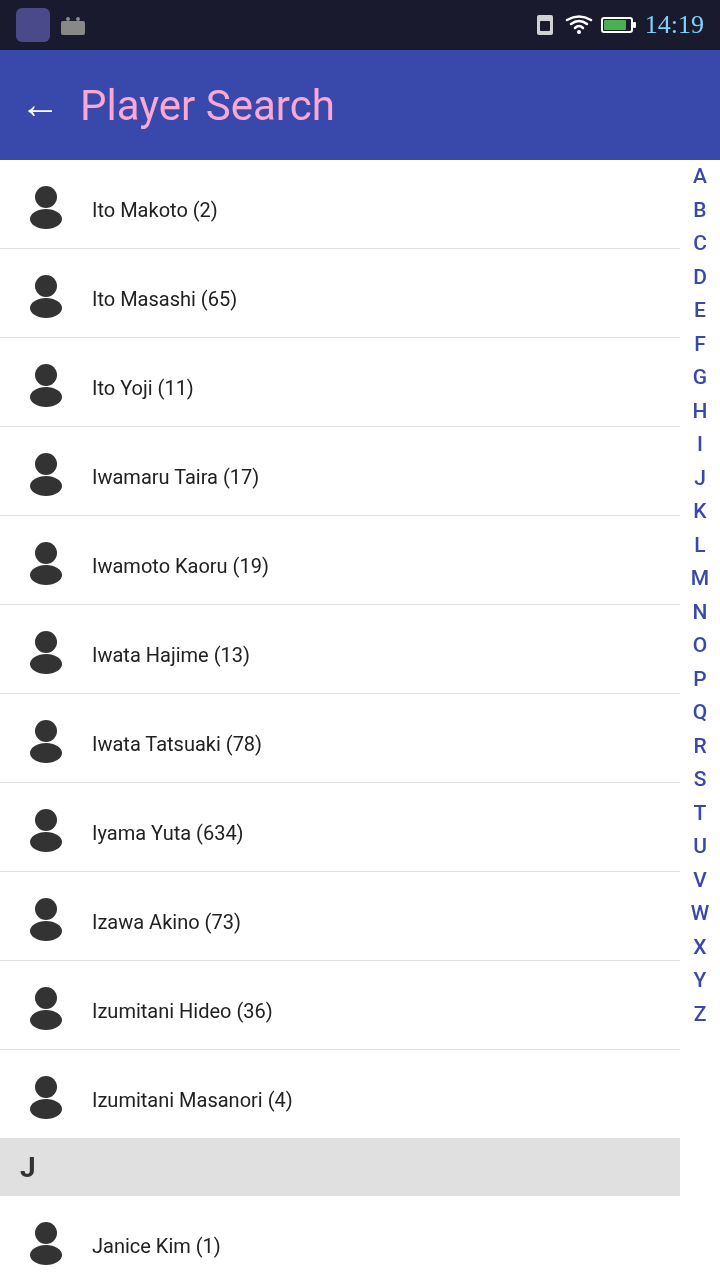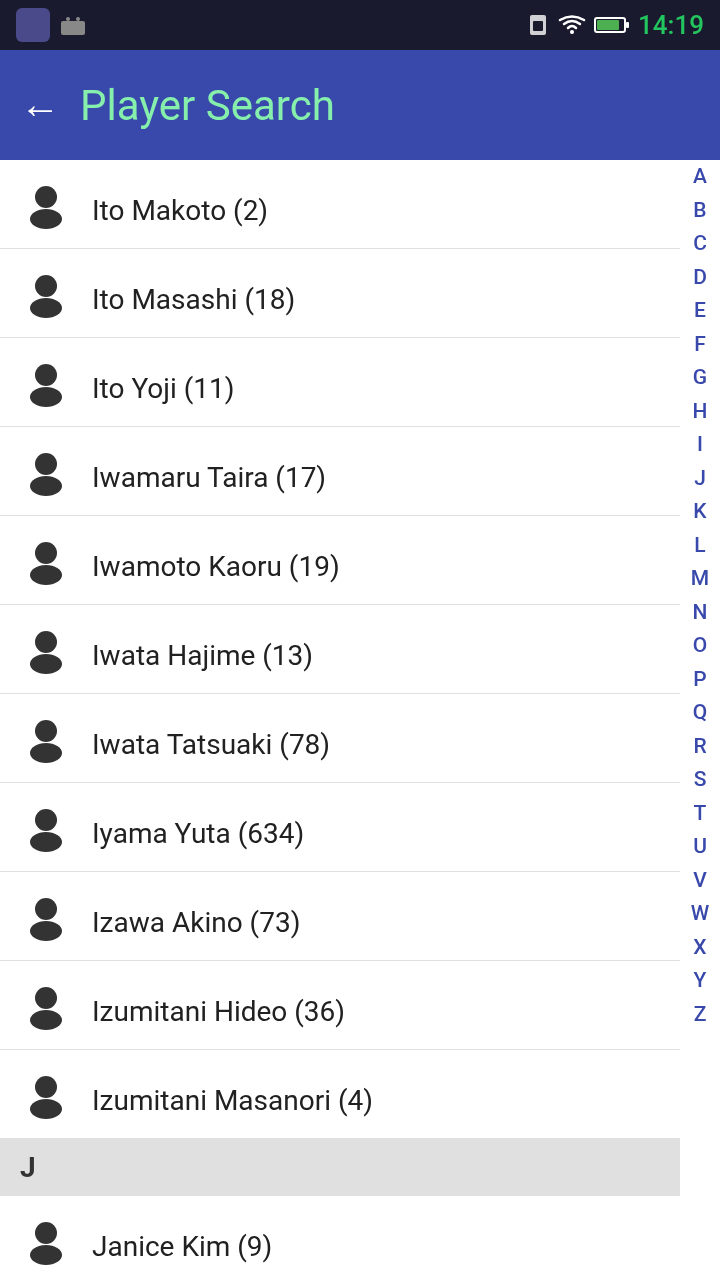--- a/index.html
+++ b/index.html
@@ -28,23 +28,24 @@
       gap: 8px;
     }
     .status-bar-right {
       display: flex;
       align-items: center;
       gap: 8px;
       color: white;
       font-size: 24px;
     }
     .status-time {
-      color: #22c55e;
+      color: #7dd3fc;
       font-size: 26px;
       font-weight: 500;
+      font-family: Liberation Serif, serif;
     }
     .app-icon {
       width: 34px;
       height: 34px;
       background: #4a4a8a;
       border-radius: 6px;
     }
 
     
     .app-bar {
@@ -56,21 +57,21 @@
       padding: 0 20px;
       gap: 20px;
     }
     .back-button {
       color: white;
       font-size: 40px;
       cursor: pointer;
       line-height: 1;
     }
     .app-bar-title {
-      color: #86efac;
+      color: #f9a8d4;
       font-size: 42px;
       font-weight: 400;
     }
 
     
     .content {
       width: 720px;
       background: white;
       position: relative;
     }
@@ -108,21 +109,21 @@
       display: flex;
       align-items: center;
       justify-content: center;
     }
     .avatar-svg {
       width: 50px;
       height: 50px;
     }
 
     .player-name {
-      font-size: 28px;
+      font-size: 20px;
       color: #212121;
       margin-top: 12px;
     }
 
     
     .alpha-index {
       position: fixed;
       right: 0;
       top: 160px;
       width: 40px;
@@ -193,21 +194,21 @@
       </div>
       <span class="player-name">Ito Makoto (2)</span>
     </li>
     <li class="player-item">
       <div class="player-avatar">
         <svg class="avatar-svg" viewBox="0 0 50 50">
           <circle cx="25" cy="18" r="11" fill="#333"></circle>
           <ellipse cx="25" cy="40" rx="16" ry="10" fill="#333"></ellipse>
         </svg>
       </div>
-      <span class="player-name">Ito Masashi (18)</span>
+      <span class="player-name">Ito Masashi (65)</span>
     </li>
     <li class="player-item">
       <div class="player-avatar">
         <svg class="avatar-svg" viewBox="0 0 50 50">
           <circle cx="25" cy="18" r="11" fill="#333"></circle>
           <ellipse cx="25" cy="40" rx="16" ry="10" fill="#333"></ellipse>
         </svg>
       </div>
       <span class="player-name">Ito Yoji (11)</span>
     </li>
@@ -286,21 +287,21 @@
 
     <li class="section-header">J</li>
 
     <li class="player-item">
       <div class="player-avatar">
         <svg class="avatar-svg" viewBox="0 0 50 50">
           <circle cx="25" cy="18" r="11" fill="#333"></circle>
           <ellipse cx="25" cy="40" rx="16" ry="10" fill="#333"></ellipse>
         </svg>
       </div>
-      <span class="player-name">Janice Kim (9)</span>
+      <span class="player-name">Janice Kim (1)</span>
     </li>
 
   </ul>
 
   <div class="alpha-index" id="alpha-index-container">
       <span class="alpha-letter">A</span>
       <span class="alpha-letter">B</span>
       <span class="alpha-letter">C</span>
       <span class="alpha-letter">D</span>
       <span class="alpha-letter">E</span>

